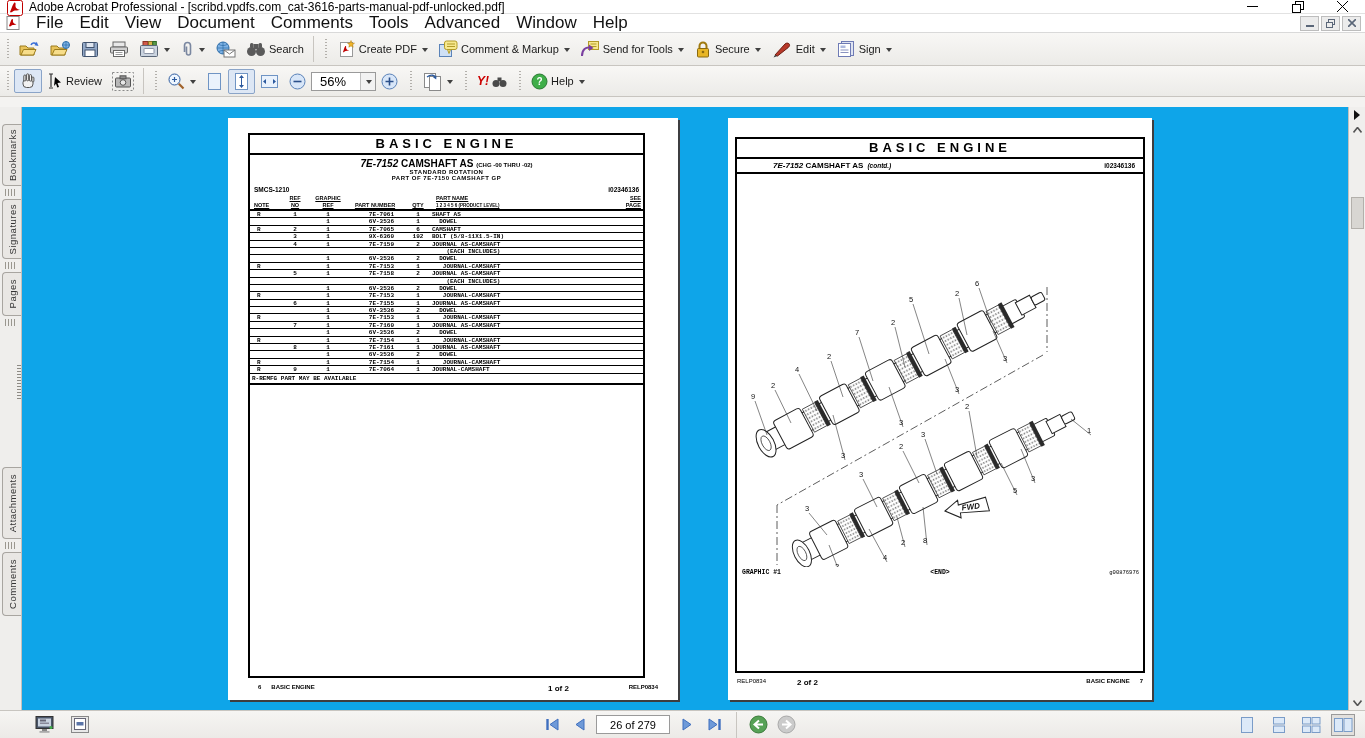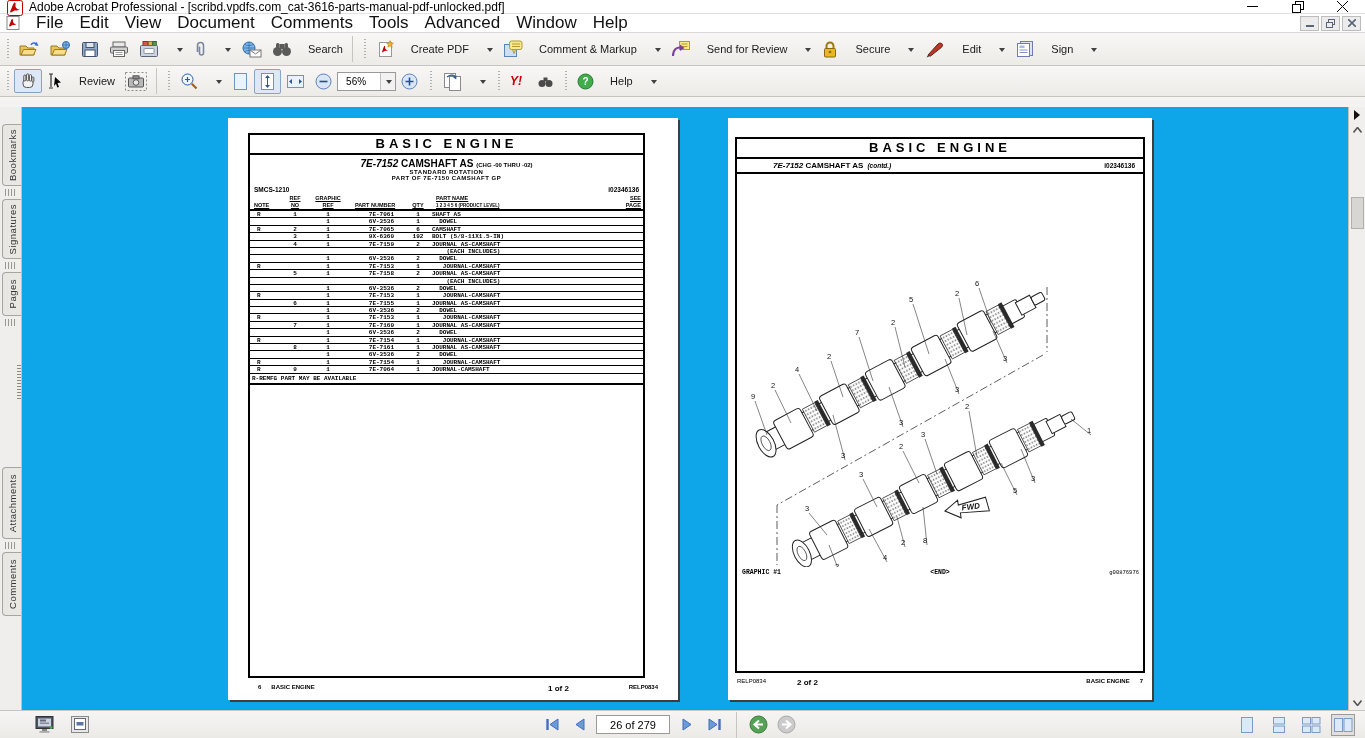--- a/index.html
+++ b/index.html
@@ -22,26 +22,26 @@
   .dwbtn { width:19px; height:15px; background:#ececec; border:1px solid #bdbdbd; display:flex; align-items:center; justify-content:center; }
 
   
   .toolbar { display:flex; align-items:center; background:linear-gradient(#f8f7f5,#ecebe8); border-bottom:1px solid #c8c5c0; }
   .tb1 { height:33px; }
   .tb2 { height:31px; }
   .grip { width:4px; height:20px; margin:0 4px 0 6px;
           background-image:repeating-linear-gradient(#b3b0ab 0 1px, transparent 1px 3px);
           background-size:2px 100%; background-repeat:no-repeat; background-position:1px 0; }
   .vsep { width:1px; height:26px; background:#c8c5c0; margin:0 4px; }
-  .tbtn { display:flex; align-items:center; gap:16px; padding:2px 4px; border:1px solid transparent; border-radius:2px; font-size:11px; color:#1a1a1a;justify-content:space-between; }
+  .tbtn { display:flex; align-items:center; gap:3px; padding:2px 4px; border:1px solid transparent; border-radius:2px; font-size:11px; color:#1a1a1a;justify-content:space-between; }
   .tbtn.pressed { border:1px solid #8aa4c8; background:#dde7f5; }
   .dd { width:0; height:0; border:3px solid transparent; border-top:4px solid #404040; margin-left:2px; margin-top:4px; }
   .tbtn svg { display:block; }
   .zoombox { display:flex; align-items:center; border:1px solid #9a9a9a; background:#fff; height:19px; }
-  .zoombox .zval { font-size:10px; padding:0 14px 0 8px; min-width:40px; }
+  .zoombox .zval { font-size:13px; padding:0 14px 0 8px; min-width:40px; }
   .zoombox .zdd { width:15px; height:100%; border-left:1px solid #c0c0c0; display:flex; align-items:center; justify-content:center; background:#f2f2f2; }
   .ylabel { color:#cc0000; font-weight:bold; font-size:12px; font-style:italic; }
 
   
   .workspace { position:absolute; top:107px; left:0; right:0; bottom:28px; display:flex; }
   .sidebar { width:22px; background:#efeeec; border-right:1px solid #c4c1bc; position:relative; }
   .vtab { position:absolute; left:2px; width:19px; background:#e9e7e4; border:1px solid #a8a5a0; border-right:none; border-radius:4px 0 0 4px;
           display:flex; align-items:center; justify-content:center; }
   .vtab span { writing-mode:vertical-rl; transform:rotate(180deg); font-size:9.5px; color:#333; letter-spacing:0.5px; }
   .tabgrip { position:absolute; left:5px; width:12px; height:7px;
@@ -264,21 +264,21 @@
       <span class="dd"></span>
     </div>
     <div class="tbtn">
       <svg width="20" height="18">
         <rect x="8.5" y="1.5" width="10" height="8" fill="#f7e98e" stroke="#b39b28"></rect>
         <line x1="10.5" y1="4" x2="16.5" y2="4" stroke="#b39b28"></line>
         <line x1="10.5" y1="6.5" x2="16.5" y2="6.5" stroke="#b39b28"></line>
         <path d="M2 16 C2 9 6 7 10 7.5" fill="none" stroke="#7a3fa0" stroke-width="2"></path>
         <path d="M9 4.5 L13.5 8 L9 11 Z" fill="#7a3fa0"></path>
       </svg>
-      <span>Send for Review</span>
+      <span>Send for Tools</span>
       <span class="dd"></span>
     </div>
     <div class="tbtn">
       <svg width="18" height="18">
         <path d="M5.5 9 V6 a3.5 3.5 0 0 1 7 0 V9" fill="none" stroke="#a07a10" stroke-width="2"></path>
         <rect x="3.5" y="8.5" width="11" height="8.5" rx="1" fill="#e8b626" stroke="#8a6a10"></rect>
         <circle cx="9" cy="12" r="1.3" fill="#8a6a10"></circle>
       </svg>
       <span>Secure</span>
       <span class="dd"></span>

